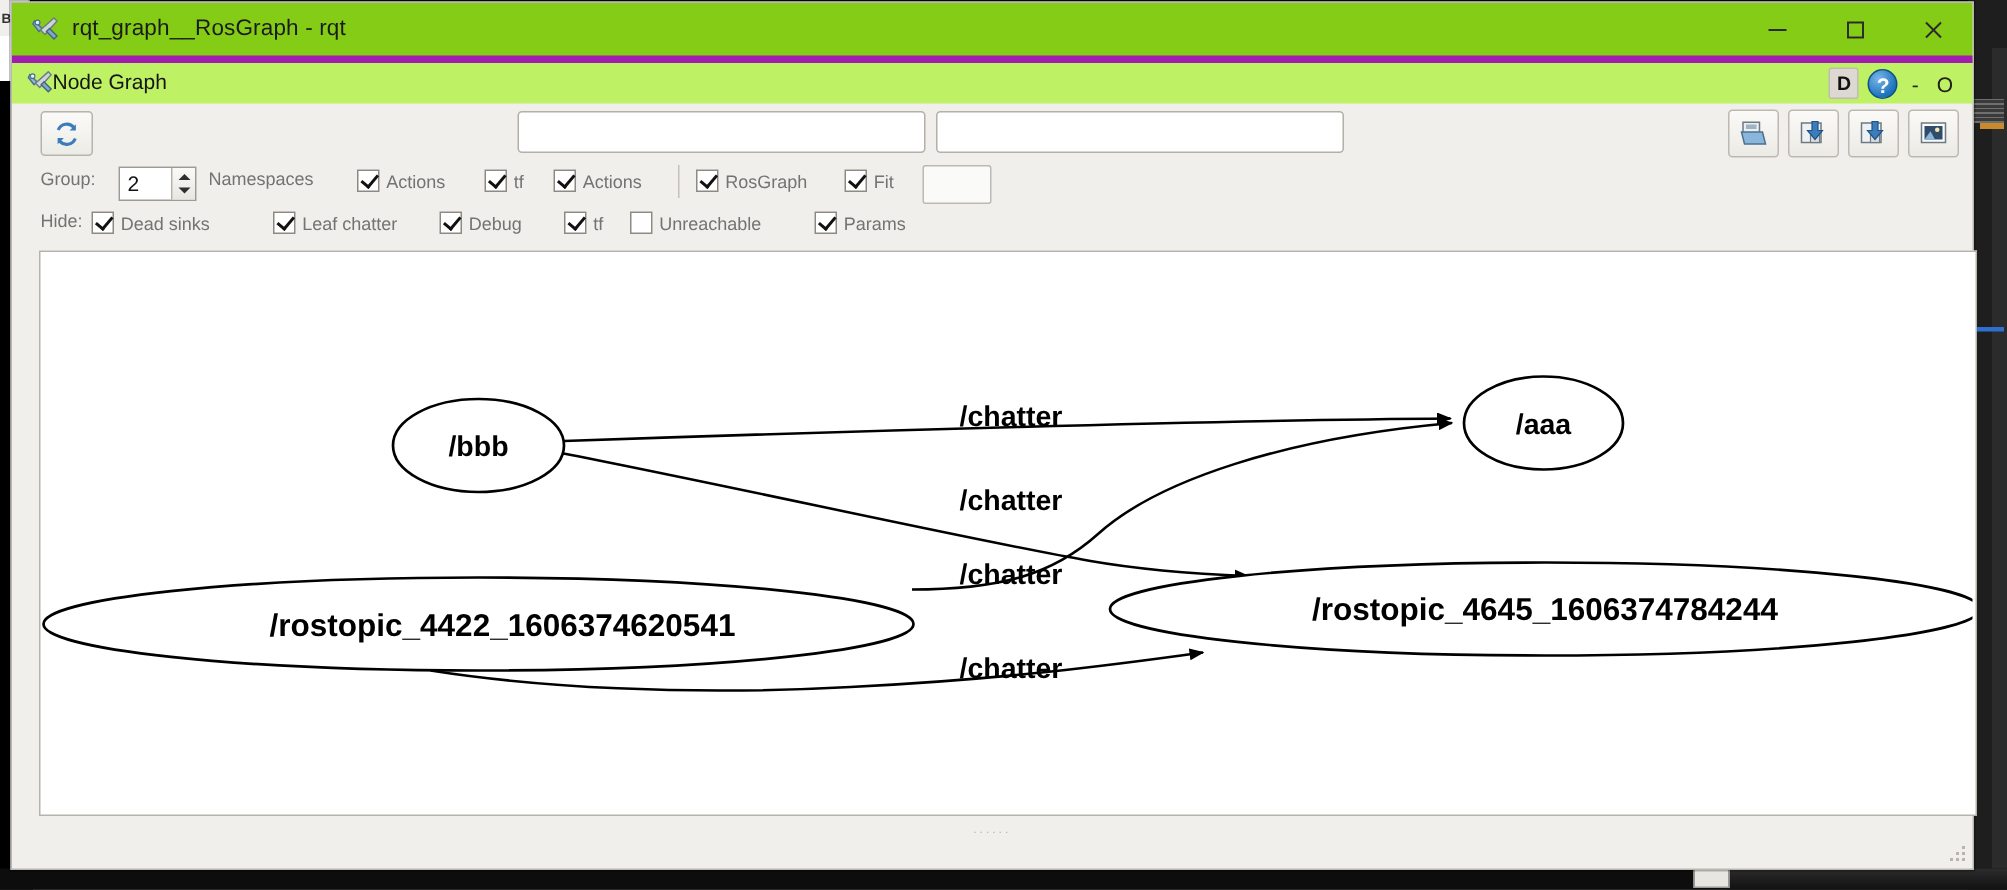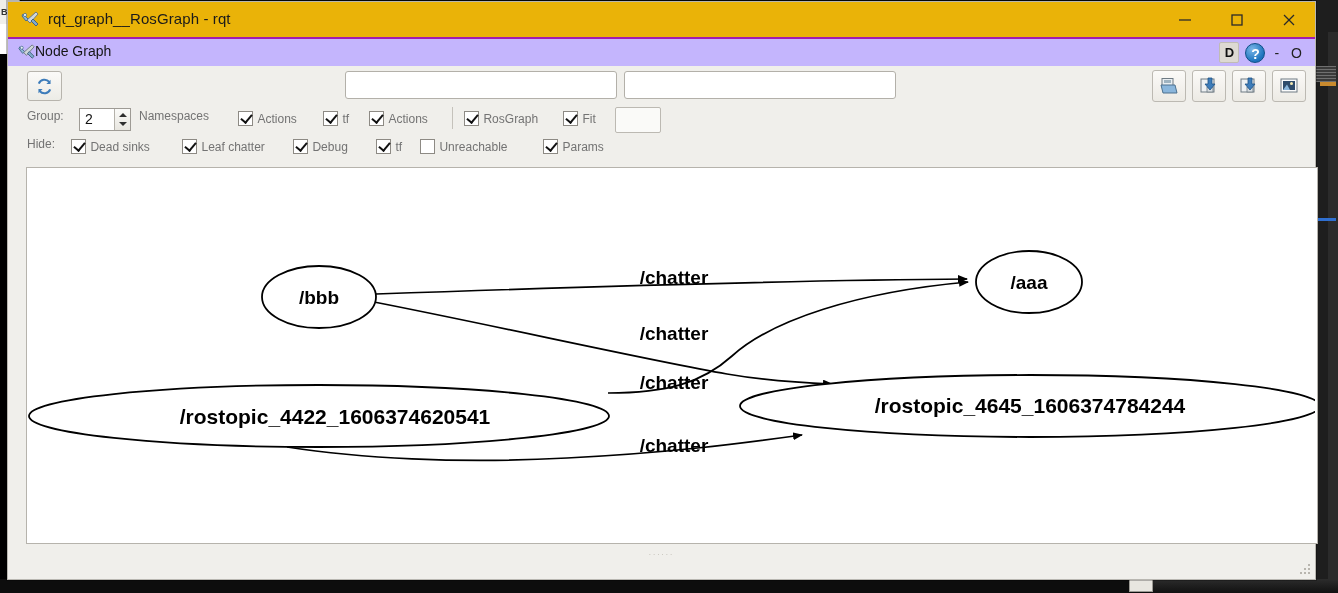--- a/index.html
+++ b/index.html
@@ -27,31 +27,31 @@
   .bg-bottom{position:absolute;left:0;bottom:0;width:1338px;height:14px;background:#0d0d0d;}
   .bg-bottom .grip{position:absolute;left:1129px;bottom:1px;width:22px;height:13px;background:#e8e6e0;border:1px solid #9c9a94;}
   .bg-bottom .dk{position:absolute;left:1151px;bottom:0;width:187px;height:14px;
         background:linear-gradient(#2c2c2c,#111);}
 
   
   .win{position:absolute;left:7px;top:1px;width:1307px;height:577px;background:#f0efeb;
        border:1px solid #b9b7b1;box-shadow:0 0 0 1px rgba(0,0,0,.25);}
 
   
-  .titlebar{position:relative;height:35px;background:#eab308;border-bottom:2px solid #a21caf;}
+  .titlebar{position:relative;height:35px;background:#84cc16;border-bottom:5px solid #a21caf;}
   .titlebar .tb-icon{position:absolute;left:12px;top:8px;width:20px;height:20px;}
   .titlebar .tb-text{position:absolute;left:40px;top:8px;font-size:15px;color:#1b1b1b;
       letter-spacing:.1px;}
   .winbtns{position:absolute;right:0;top:0;height:35px;display:flex;}
   .winbtn{width:52px;height:35px;display:flex;align-items:center;justify-content:center;
       color:#2a2a2a;}
   .winbtn svg{display:block;}
 
   
-  .dockbar{position:relative;height:27px;background:#c4b5fd;}
+  .dockbar{position:relative;height:27px;background:#bef264;}
   .dockbar .dk-icon{position:absolute;left:9px;top:4px;width:19px;height:19px;}
   .dockbar .dk-text{position:absolute;left:27px;top:4px;font-size:14px;color:#151515;}
   .dock-right{position:absolute;right:10px;top:3px;display:flex;align-items:center;gap:6px;}
   .dbadge{width:18px;height:19px;background:#ddd9d2;border:1px solid #c0bcb4;border-radius:2px;
       font-size:13px;line-height:19px;text-align:center;color:#111;font-weight:600;}
   .qhelp{width:20px;height:20px;border-radius:50%;
       background:radial-gradient(circle at 35% 30%,#7ab6e8,#1c72bd 70%);
       color:#fff;font-size:14px;font-weight:bold;line-height:20px;text-align:center;
       border:1px solid #0f4f86;box-sizing:border-box;}
   .dsm{font-size:14px;color:#222;padding:0 3px;}
@@ -256,21 +256,21 @@
         <span class="cbx on"></span>
         <span class="lbl">Fit</span>
       </span>
 
       <div class="smallbox" style="left:607px;top:2px;"></div>
     </div>
 
     <div class="row3">
       <span class="lbl abs" style="left:19px;top:4px;">Hide:</span>
 
-      <span class="abs" style="left:63px;top:4px;">
+      <span class="abs" style="left:53px;top:4px;">
         <span class="cbx on"></span>
         <span class="lbl">Dead sinks</span>
       </span>
       <span class="abs" style="left:174px;top:4px;">
         <span class="cbx on"></span>
         <span class="lbl">Leaf chatter</span>
       </span>
       <span class="abs" style="left:285px;top:4px;">
         <span class="cbx on"></span>
         <span class="lbl">Debug</span>

